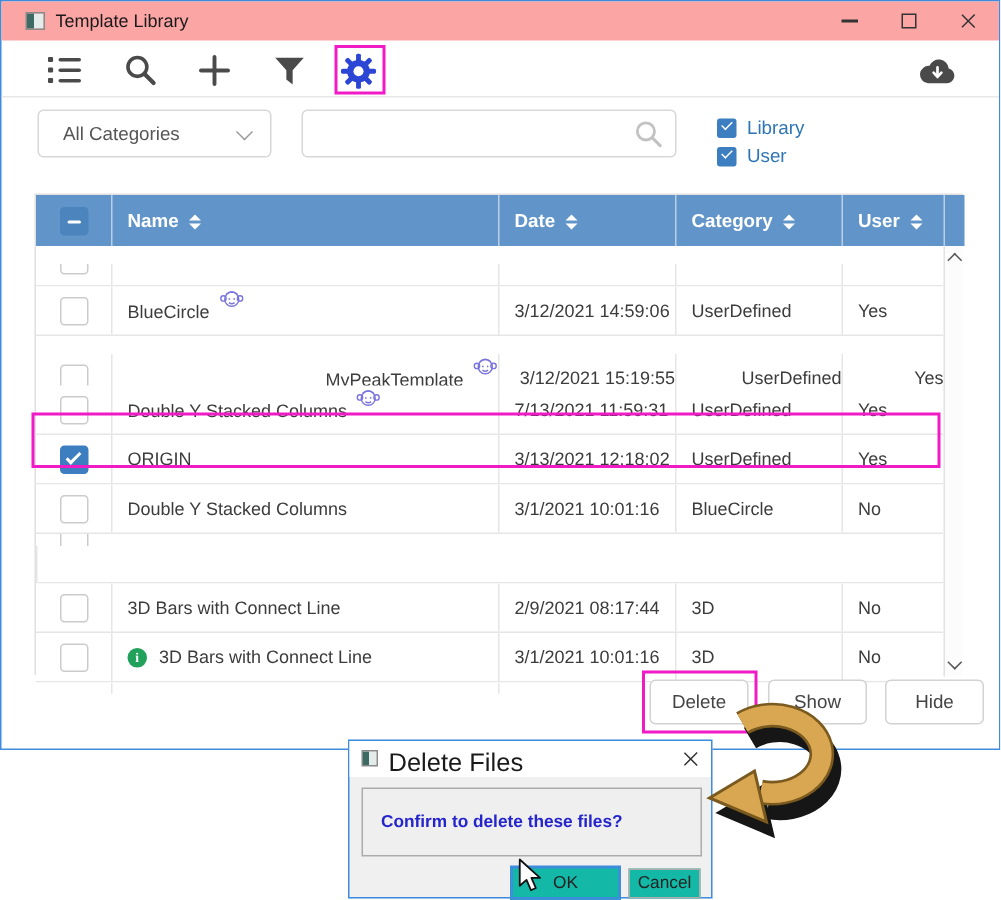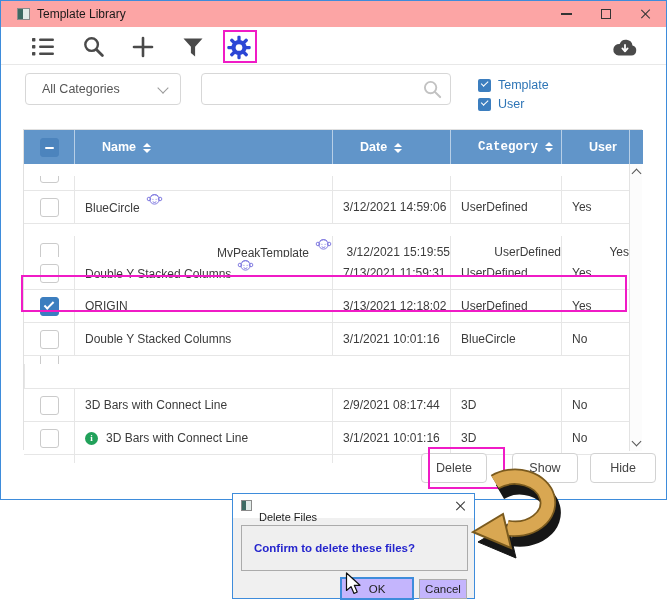--- a/index.html
+++ b/index.html
@@ -40,24 +40,24 @@
 
   .filter-cb { position:absolute; display:flex; align-items:center; gap:7px; }
   .scb { width:13px; height:13px; border-radius:2px; background:#3C7EBF; position:relative; }
   .scb .tick { position:absolute; left:2.7px; top:2.8px; width:7px; height:3.6px;
     border-left:1.6px solid #fff; border-bottom:1.6px solid #fff; transform:rotate(-45deg); }
   .cb-label { font-size:12.5px; color:#2E75B6; }
 
   
   .table { position:absolute; left:22px; top:128px; width:619px; height:321px; border:1px solid #e0e0e0; background:#fff; }
   .thead { position:absolute; left:0; top:0; width:619px; height:34px; background:#6195C9; display:flex; }
-  .th { height:34px; line-height:34px; padding-left:27px; color:#fff; font-size:12.5px; font-weight:bold; position:relative; }
+  .th { height:34px; line-height:34px; padding-left:10px; color:#fff; font-size:12.5px; font-weight:bold; position:relative; }
   .th + .th { border-left:1px solid rgba(255,255,255,.55); }
   .th-check { width:50px; display:flex; align-items:center; justify-content:center; padding:0; }
-  .th-name { width:258px; } .th-date{ width:118px; } .th-cat{ width:111px;font-family:Liberation Mono, monospace; } .th-user{ width:68px; } .th-stub{ width:13px; padding:0; }
+  .th-name { width:258px; } .th-date{ width:118px; } .th-cat{ width:111px; } .th-user{ width:68px; } .th-stub{ width:13px; padding:0; }
   .sort { display:inline-block; margin-left:7px; vertical-align:middle; }
   .sort i { display:block; width:0; height:0; border-left:4px solid transparent; border-right:4px solid transparent; }
   .sort .up { border-bottom:4.5px solid #fff; margin-bottom:2px; } .sort .dn { border-top:4.5px solid #fff; }
 
   .tbody { position:absolute; left:0; top:34px; width:605px; height:287px; overflow:hidden;margin-top:12px; }
   .trow { position:absolute; left:0; width:605px; height:33px; display:flex; border-bottom:1px solid #e6e6e6; background:#fff; }
   .td { height:100%; font-size:12px; color:#3c3c3c; line-height:32px; padding-left:10px;
     white-space:nowrap; overflow:hidden; }
   .td + .td { border-left:1px solid #e6e6e6; }
   .td-check { width:50px; padding:0; display:flex; align-items:center; justify-content:center; }
@@ -87,29 +87,29 @@
     border:1px solid #d2d2d2; border-radius:4px; font-size:12.5px; color:#444;
     display:flex; align-items:center; justify-content:center; font-family:"Liberation Sans",sans-serif; }
   .hl-delete { position:absolute; left:427px; top:446px; width:77px; height:42px; border:2px solid #F01BC6; z-index:3; }
 
   
   .dialog { position:absolute; left:232px; top:493px; width:243px; height:106px;
     border:1px solid #3E8CDB; background:#F0F0F0; z-index:5; }
   .dlg-titlebar { position:absolute; left:0; top:0; width:100%; height:24px; background:#fff; }
   .dlg-icon { position:absolute; left:8px; top:6px; width:11px; height:11px;
     border:1px solid #8a8a8a; background:linear-gradient(90deg,#3d6b63 0 45%, #e3ece9 45% 100%); }
-  .dlg-title { position:absolute; left:26px; top:5px; font-size:11px; color:#1a1a1a;margin-top:12px; }
+  .dlg-title { position:absolute; left:26px; top:5px; font-size:17px; color:#1a1a1a; }
   .dlg-close { position:absolute; right:6px; top:5px; width:14px; height:14px; }
   .dlg-close::before,.dlg-close::after { content:""; position:absolute; left:6.3px; top:1px; width:1.2px; height:12px; background:#333; }
   .dlg-close::before{ transform:rotate(45deg);} .dlg-close::after{ transform:rotate(-45deg);}
   .dlg-panel { position:absolute; left:8px; top:31px; width:227px; height:46px;
     background:#EFEFEF; border:1px solid #ABABAB; }
   .dlg-msg { position:absolute; left:12px; top:0; height:44px; line-height:44px;
     font-size:11.5px; font-weight:bold; color:#2525CD; }
-  .dlg-btn { position:absolute; font-size:11.5px; color:#222; background:#c4b5fd;
+  .dlg-btn { position:absolute; font-size:11.5px; color:#222; background:#14b8a6;
     display:flex; align-items:center; justify-content:center; }
   .dlg-ok { left:108px; top:84px; width:72px; height:21px; border:1px solid #3E8CDB; box-shadow:0 0 0 1px #3E8CDB; }
   .dlg-cancel { left:186px; top:85px; width:48px; height:20px; border:1px solid #ADADAD; }
 
   .tan-arrow { position:absolute; left:465px; top:466px; z-index:6; pointer-events:none; }
   .cursor { position:absolute; left:345px; top:572px; z-index:9; pointer-events:none; }
 </style>
 </head>
 <body>
 
@@ -197,21 +197,21 @@
       <input type="text" value="" style="">
       <svg width="19" height="19" viewBox="0 0 20 20">
         <circle cx="8" cy="8" r="6" fill="none" stroke="#c2c2c2" stroke-width="2"></circle>
         <line x1="12.5" y1="12.5" x2="18" y2="18" stroke="#c2c2c2" stroke-width="2.2" stroke-linecap="round"></line>
       </svg>
     </div>
     <div class="filter-cb" style="left:477px; top:77px;">
       <span class="scb">
           <span class="tick"></span>
         </span>
-      <span class="cb-label">Template</span>
+      <span class="cb-label">Library</span>
     </div>
     <div class="filter-cb" style="left:477px; top:96px;">
       <span class="scb">
           <span class="tick"></span>
         </span>
       <span class="cb-label">User</span>
     </div>
 
     <div class="table">
       <div class="thead">
@@ -360,21 +360,21 @@
       </div>
 
       <div class="vscroll">
         <span class="sarrow up"></span>
         <span class="sarrow dn"></span>
       </div>
     </div>
 
     <div class="hl-row"></div>
 
-    <div class="btn" style="left:420px;text-align:center;">Delete</div>
+    <div class="btn" style="left:432px;text-align:center;">Delete</div>
     <div class="btn" style="left:511px;">Show</div>
     <div class="btn" style="left:589px;">Hide</div>
     <div class="hl-delete"></div>
   </div>
 
   <svg class="tan-arrow" width="120" height="100" viewBox="0 0 120 100">
     <g transform="translate(5,10)" stroke="#161616" fill="#161616">
       <path d="M 30 16 A 33 26 0 1 1 42 62" fill="none" stroke-width="16"></path>
       <polygon points="38,48 46,82 8,66"></polygon>
     </g>

